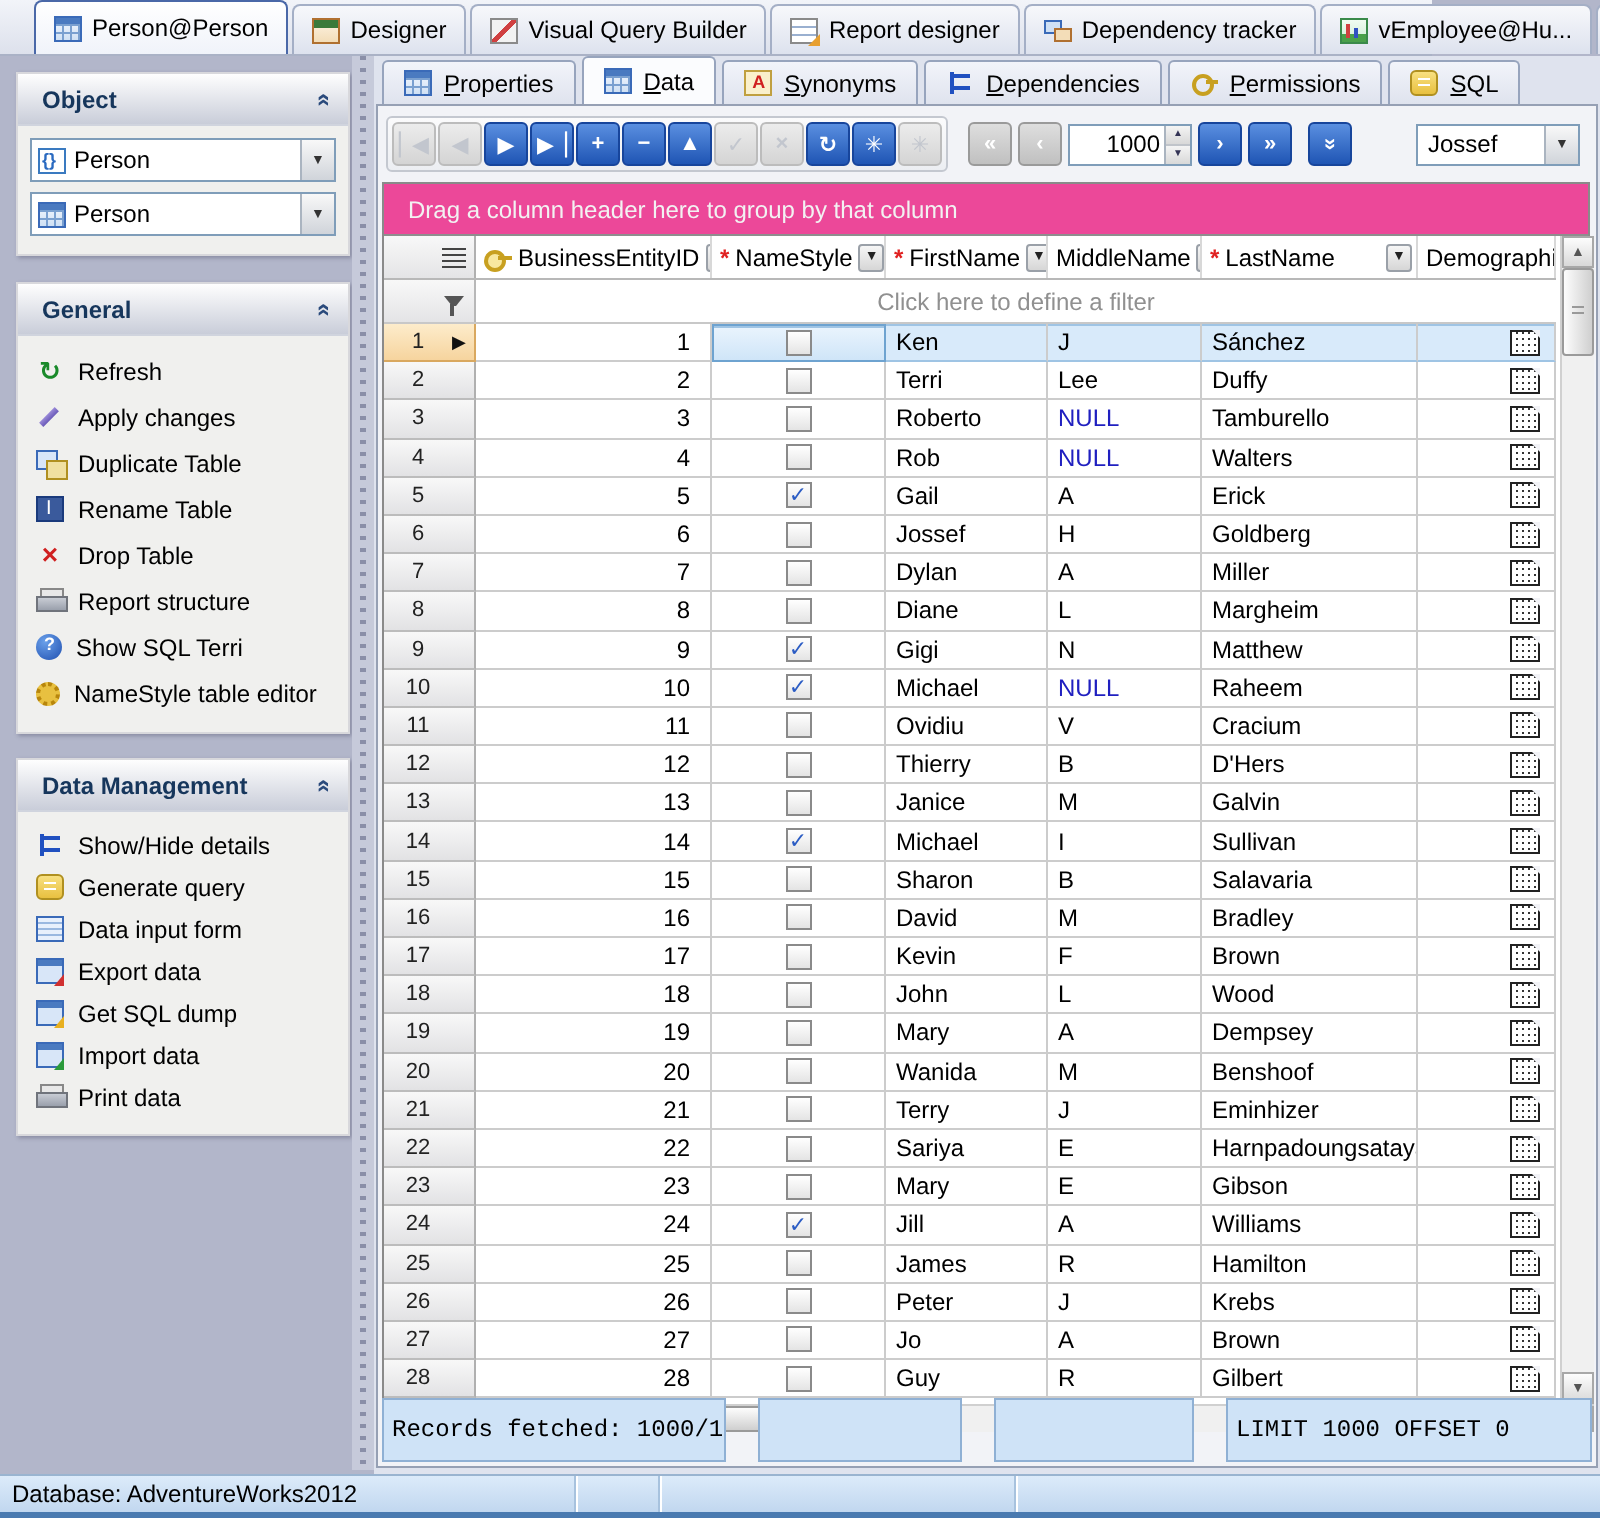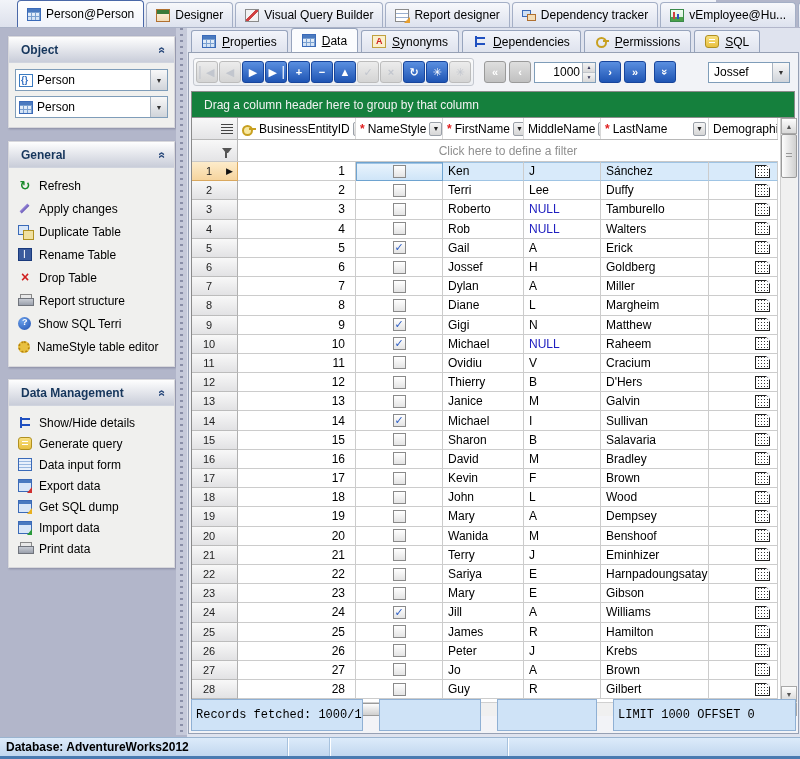--- a/index.html
+++ b/index.html
@@ -141,21 +141,21 @@
   #fetchall { margin-left:8px; }
   #fetchall span { display:inline-block; transform:rotate(90deg); }
   #viewmode { margin-left:auto; width:82px; height:21px; background:#fff; border:1px solid #7f9db9;
     display:flex; align-items:center; padding-left:5px; }
   #viewmode .dd { margin-left:auto; width:17px; height:19px; border-left:1px solid #aab4c0;
     background:linear-gradient(#f8f8f8,#d0d4da); display:flex; align-items:center; justify-content:center; font-size:7px; color:#333; }
 
   
   #grid { position:absolute; left:2px; top:38px; width:604px; height:624px;
     border:1px solid #8a8a8a; background:#fff; }
-  #groupband { height:26px; background:#15803d; color:#f2f2f2; display:flex; align-items:center;
+  #groupband { height:26px; background:#ec4899; color:#f2f2f2; display:flex; align-items:center;
     padding-left:12px; border-bottom:1px solid #8e8e8e; }
   #hdrrow { height:22px; display:flex; background:#fff; border-bottom:1px solid #b8b8b8; width:586px; }
   .hcell { display:flex; align-items:center; gap:3px; padding:0 2px 0 4px; border-right:1px solid #d8d8d8; overflow:hidden; }
   .hcell .req { color:#e02020; font-weight:bold; }
   .hdd { width:13px; height:14px; margin-left:auto; border:1px solid #9aa0a8; border-radius:2px;
     background:linear-gradient(#f6f6f6,#d6d6d6); font-size:7px; color:#222;
     display:flex; align-items:center; justify-content:center; flex:none; }
   .i-key { width:14px; height:12px; position:relative; flex:none; }
   .i-key::before { content:""; position:absolute; left:0; top:2px; width:7px; height:7px;
     border:2px solid #c8a020; border-radius:50%; background:#f8e8a0; }
@@ -220,21 +220,21 @@
   #gridstatus { position:absolute; left:2px; bottom:2px; right:2px; height:32px; display:flex; gap:16px;font-family:Liberation Mono, monospace; }
   .spanel { background:#cfe3f7; border:1px solid #8fb0d4; display:flex; align-items:center; padding-left:4px;
     overflow:hidden; white-space:nowrap; }
   .sp1 { width:172px; } .sp2 { width:102px; } .sp3 { width:100px; } .sp4 { flex:1; }
 
   
   #appstatus { position:absolute; left:0; top:737px; width:800px; height:22px;
     background:linear-gradient(#dcebfa,#c1d7ef); border-top:1px solid #9ab4d0;
     border-bottom:3px solid #4a7ab0; display:flex; align-items:center; }
   .apanel { height:100%; display:flex; align-items:center; padding-left:6px;
-    border-right:1px solid #a7c2de; box-shadow:1px 0 0 #ffffff; overflow:hidden; white-space:nowrap;font-weight:bold; }
+    border-right:1px solid #a7c2de; box-shadow:1px 0 0 #ffffff; overflow:hidden; white-space:nowrap; }
   .ap1 { width:288px; } .ap2 { width:42px; } .ap3 { width:178px; } .ap4 { flex:1; border-right:none; box-shadow:none; }
 </style>
 </head>
 <body>
 
 <div id="tabbar1">
   <div id="dtabs" style="display:flex;align-items:flex-end;">
       <div class="dtab active">
         <span class="ic i-table"></span>
         <span class="lbl">Person@Person</span>

